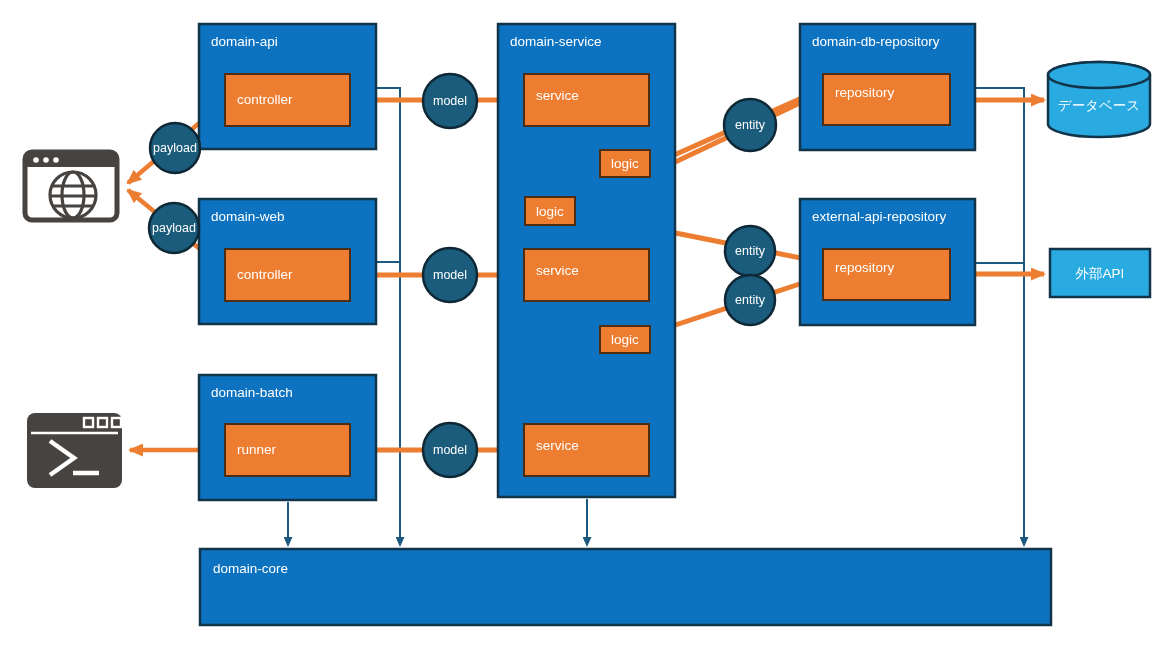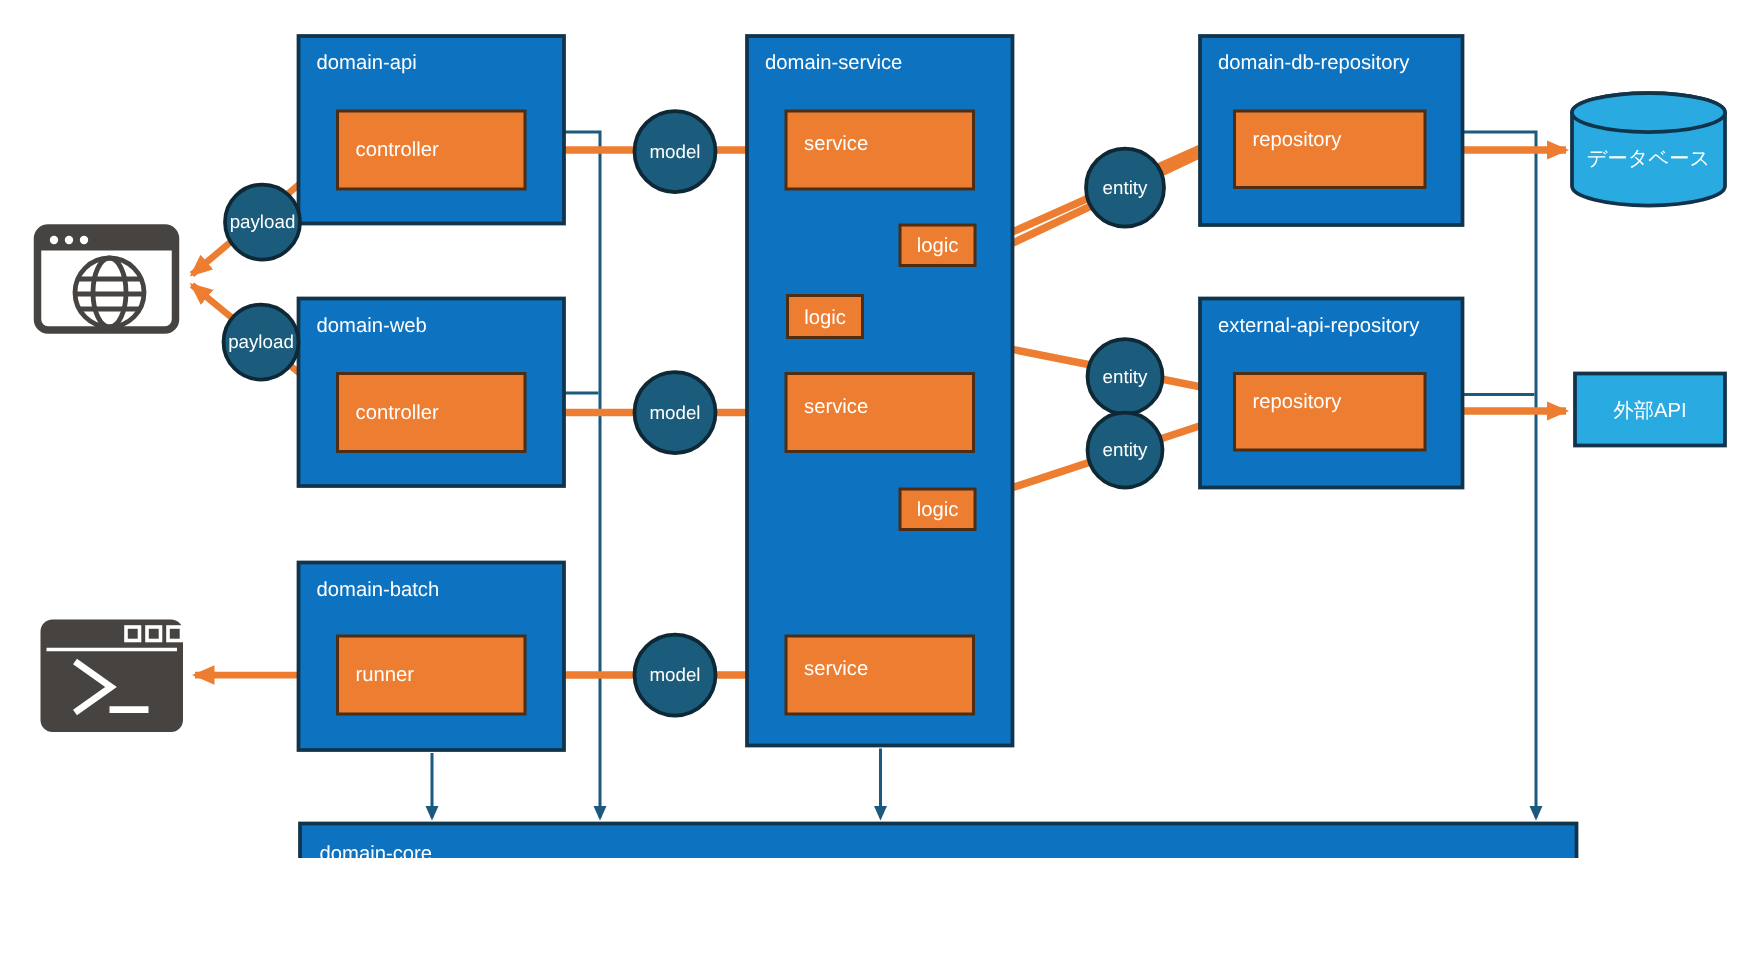--- a/index.html
+++ b/index.html
@@ -1,16 +1,16 @@
 <!DOCTYPE html>
 <html><head>
 <meta charset="utf-8">
 <style>
   html,body{margin:0;padding:0;background:#ffffff;}
-  .stage{position:relative;width:1176px;height:572px;background:#ffffff;overflow:hidden;}
+  .stage{position:relative;width:1176px;height:651px;background:#ffffff;overflow:hidden;}
   svg{display:block;}
   .mod{fill:#0D72BF;stroke:#12344A;stroke-width:2.5px;}
   .comp{fill:#ED7D31;stroke:#4D2E14;stroke-width:2px;}
   .circ{fill:#1B5B7B;stroke:#0E2836;stroke-width:2.5px;}
   .cyan{fill:#29ABE2;stroke:#12344A;stroke-width:2.5px;}
   .t{fill:#FFFFFF;font-family:"Liberation Sans",sans-serif;font-size:13.5px;}
   .ts{font-size:12.5px;}
   .tc{text-anchor:middle;}
   .oline{stroke:#ED7D31;stroke-width:5px;fill:none;}
   .oline4{stroke:#ED7D31;stroke-width:4.5px;fill:none;}

